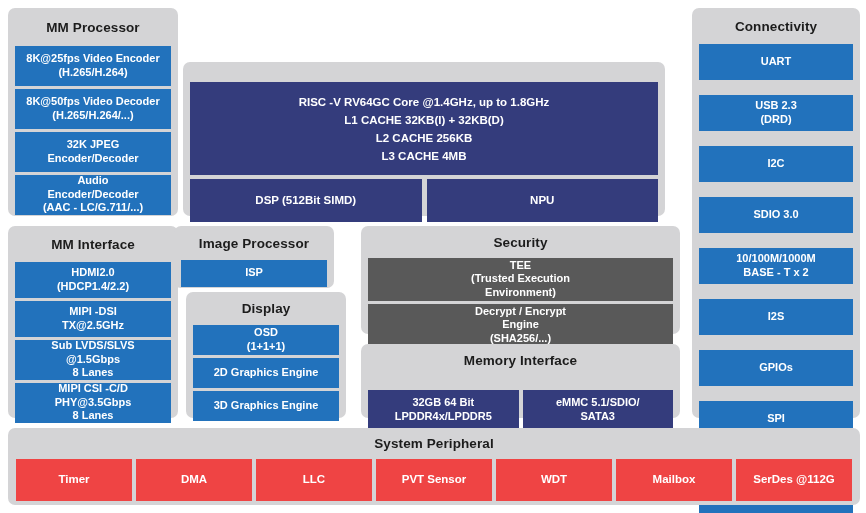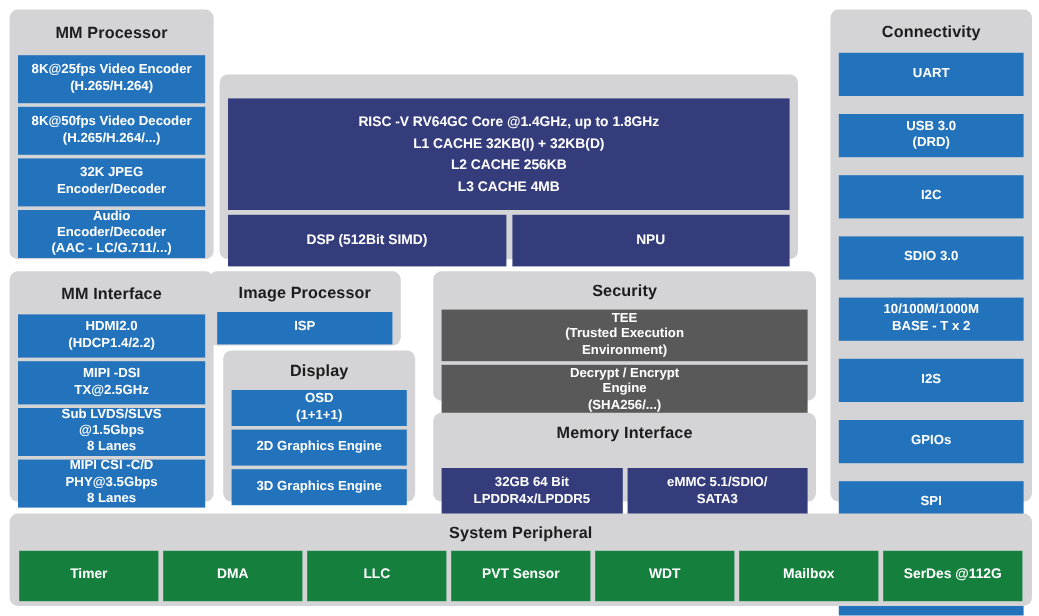--- a/index.html
+++ b/index.html
@@ -51,21 +51,21 @@
     text-align: center;
     display: flex;
     align-items: center;
     justify-content: center;
     box-sizing: border-box;
     padding: 2px 3px;
     white-space: pre-line;
   }
   .blk.navy  { background: #343c7c; }
   .blk.dgray { background: #595959; }
-  .blk.lgray { background: #15803d; }
+  .blk.lgray { background: #ef4444; }
 
   
   #mm-processor { left: 8px; top: 8px; width: 170px; height: 208px; }
   #mm-processor .panel-title { padding: 13px 0 11px; }
   #mm-processor .blk { height: 40px; }
 
   
   #mm-interface { left: 8px; top: 226px; width: 170px; height: 192px; }
   #mm-interface .panel-title { padding: 12px 0 10px; }
   #mm-interface .blk { height: 36px; }
@@ -219,21 +219,21 @@
 LPDDR4x/LPDDR5</div>
       <div class="blk navy">eMMC   5.1/SDIO/
 SATA3</div>
     </div>
   </div>
 
   <div class="panel" id="connectivity">
     <div class="panel-title">Connectivity</div>
     <div class="blocks">
       <div class="blk">UART</div>
-      <div class="blk">USB  3.0
+      <div class="blk">USB  2.3
 (DRD)</div>
       <div class="blk">I2C</div>
       <div class="blk">SDIO 3.0</div>
       <div class="blk">10/100M/1000M
 BASE - T x 2</div>
       <div class="blk">I2S</div>
       <div class="blk">GPIOs</div>
       <div class="blk">SPI</div>
       <div class="blk">PCIE  Gen3</div>
       <div class="blk">PWM</div>

